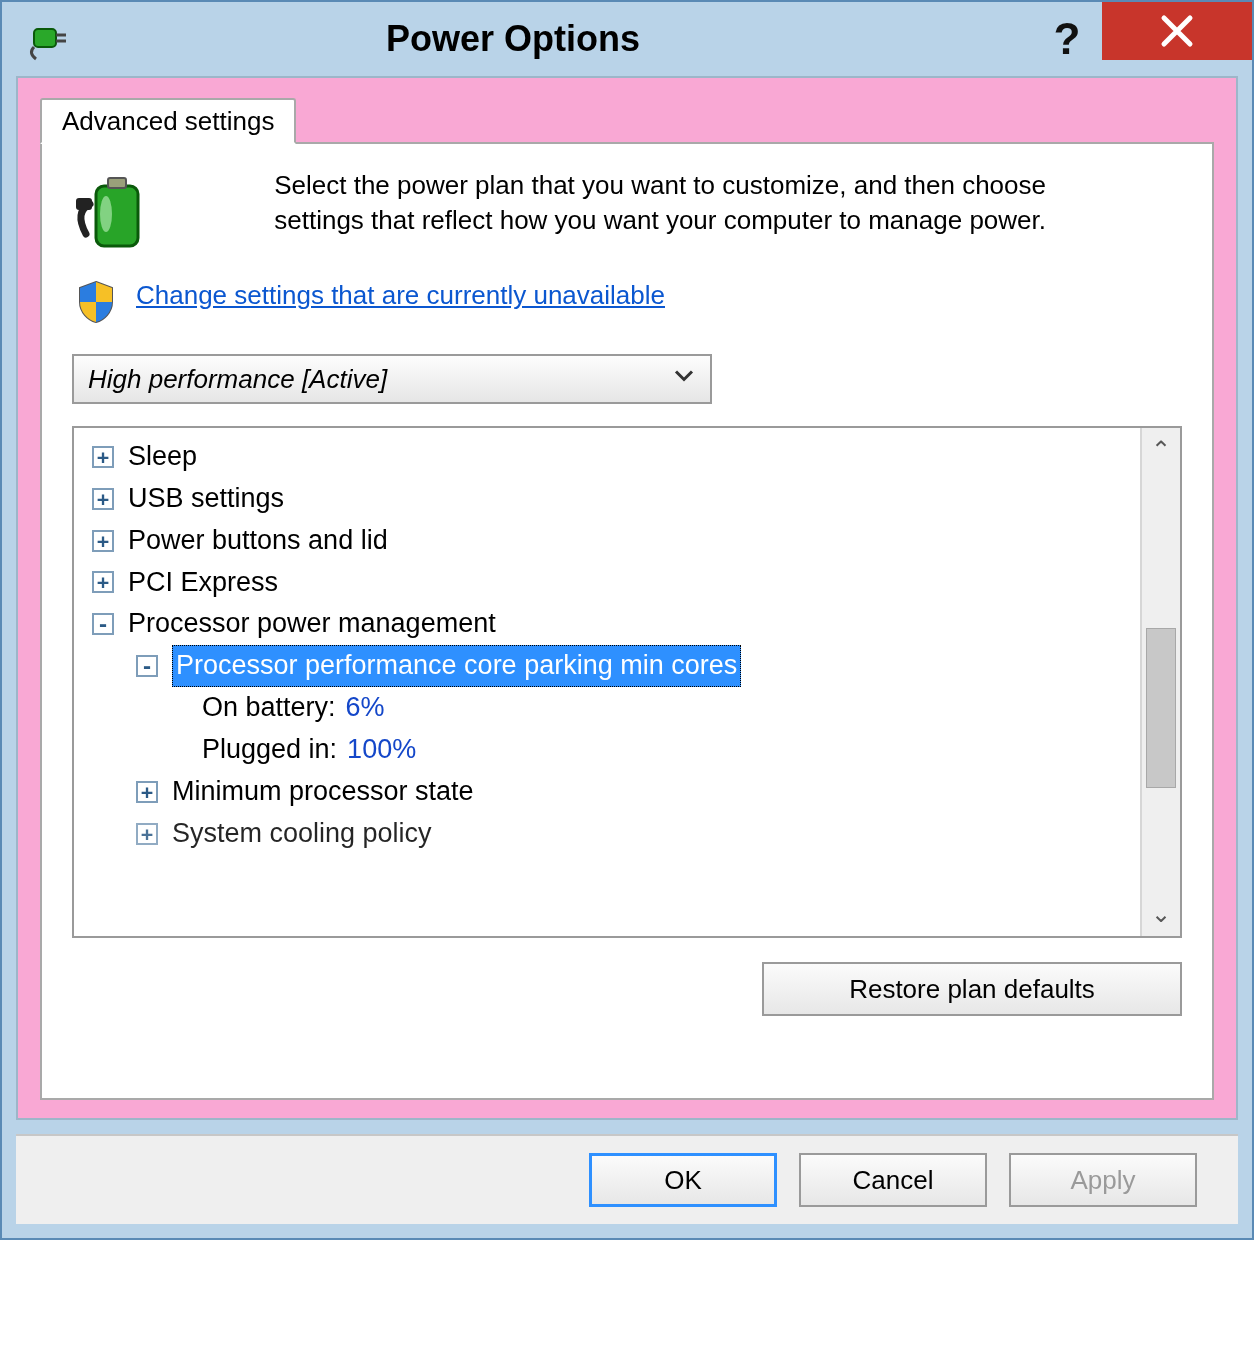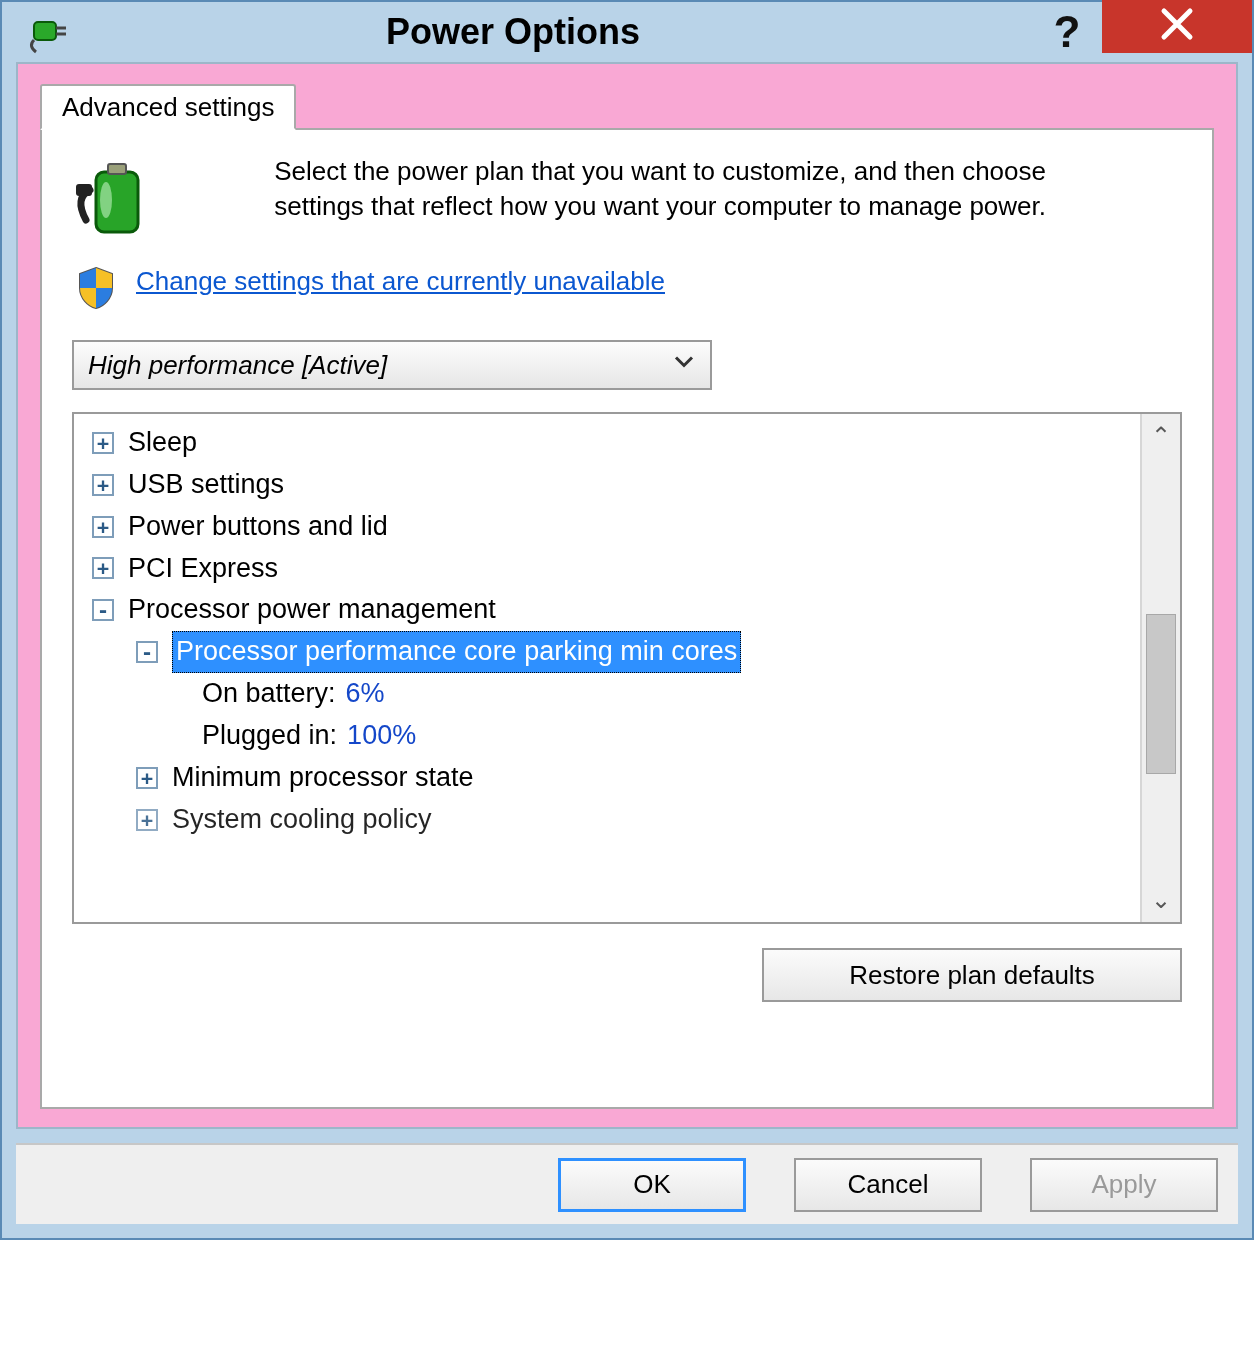--- a/index.html
+++ b/index.html
@@ -11,21 +11,21 @@
 }
 .window {
   width: 1254px;
   height: 1240px;
   background: #b9d3e8;
   border: 2px solid #5a8ab5;
   display: flex;
   flex-direction: column;
 }
 .titlebar {
-  height: 60px;
+  height: 74px;
   display: flex;
   align-items: center;
   padding-left: 24px;
   position: relative;
   border-radius: 15px;
 }
 .app-icon {
   width: 48px;
   height: 48px;
   display: flex;
@@ -223,33 +223,32 @@
 .btn {
   height: 54px;
   border: 2px solid #9a9a9a;
   background: linear-gradient(#fbfbfb, #e7e7e7);
   font-size: 26px;
   padding: 0 30px;
   display: inline-flex;
   align-items: center;
   justify-content: center;
   cursor: pointer;
-  margin-left: 14px;
 }
 .btn.focus { border: 3px solid #2e90ff; }
 .btn.disabled { color: #9a9a9a; cursor: default; }
 .button-row {
   background: #efefef;
   border-top: 2px solid #c7c7c7;
-  height: 81px;
+  height: 90px;
   display: flex;
   align-items: center;
   justify-content: flex-end;
-  gap: 34px;
-  padding-right: 20px;
+  gap: 22px;
+  padding-right: 41px;
   margin: 0 14px 14px 14px;
 }
 .button-row .btn { width: 188px; }
 </style>
 </head>
 <body>
 
 <div class="window">
   <div class="titlebar">
     <span class="app-icon">

